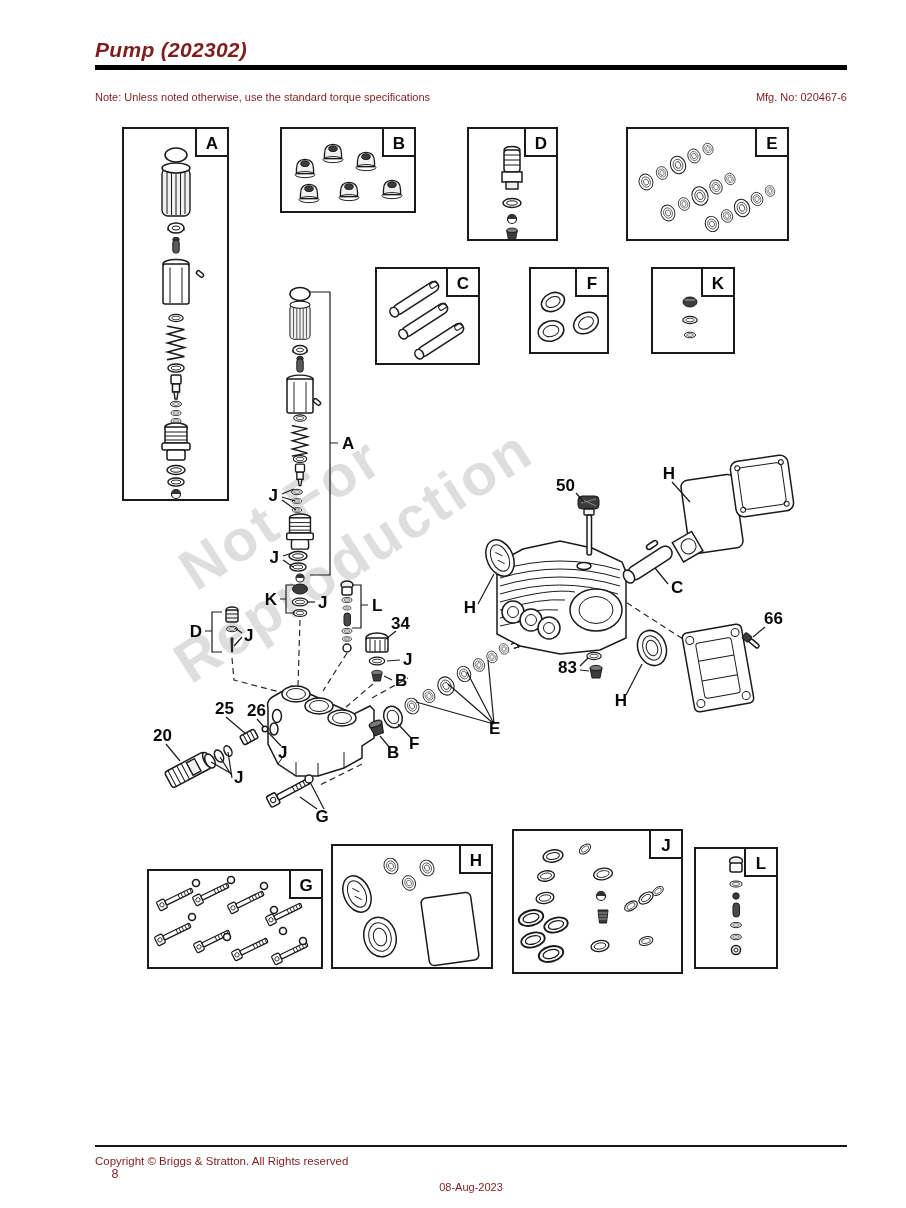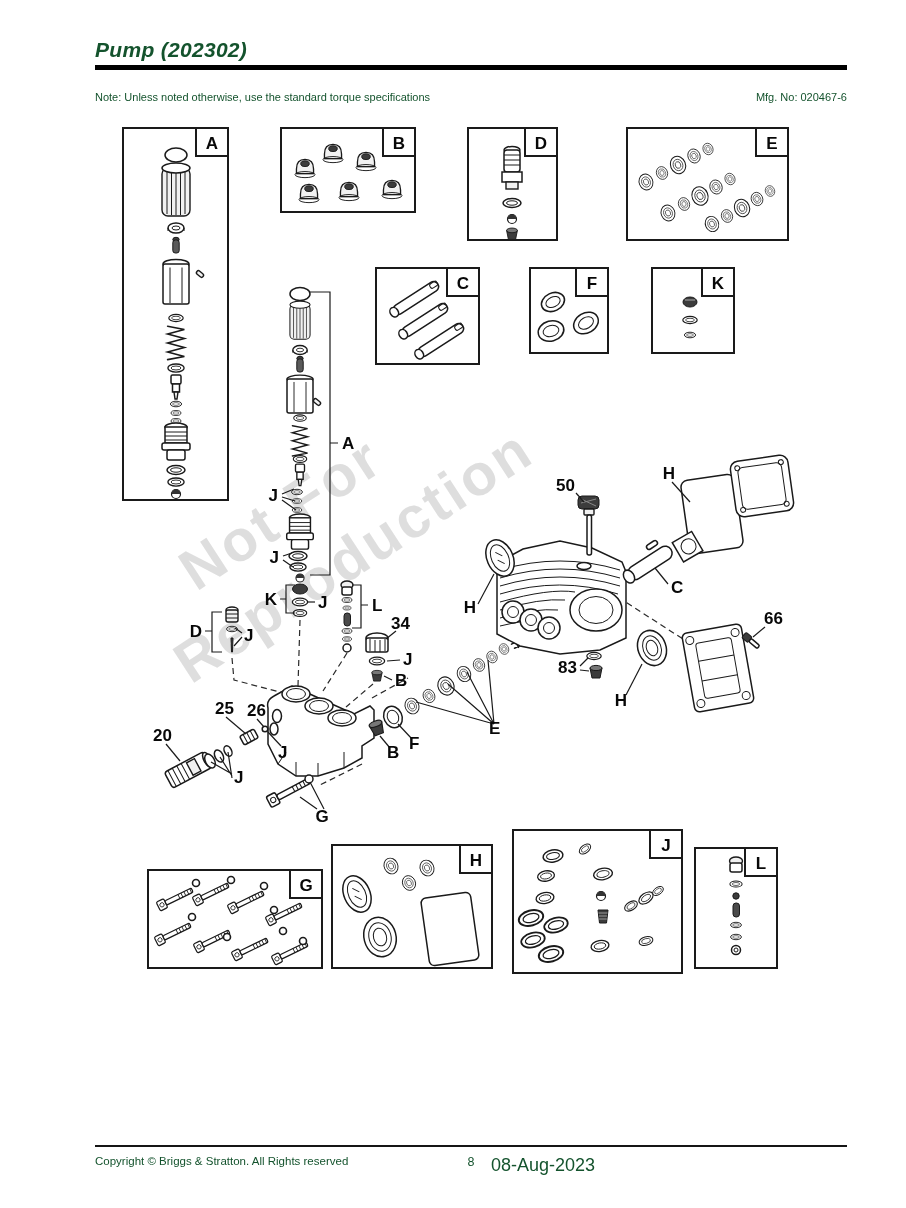--- a/index.html
+++ b/index.html
@@ -1,25 +1,25 @@
 <!DOCTYPE html>
 <html><head>
 <meta charset="utf-8">
 <style>
   html,body{margin:0;padding:0;background:#e8e8e8;}
   .page{position:relative;width:906px;height:1208px;background:#fff;margin:0 auto;
-        font-family:"Liberation Sans",sans-serif;color:#14532d;overflow:hidden;}
+        font-family:"Liberation Sans",sans-serif;color:#7f1d1d;overflow:hidden;}
   .hdr-title{position:absolute;left:95px;top:38px;font-size:21px;font-weight:bold;font-style:italic;letter-spacing:.3px;}
   .rule-thick{position:absolute;left:95px;top:65px;width:752px;height:5px;background:#000;}
   .hdr-note{position:absolute;left:95px;top:91px;width:752px;display:flex;justify-content:space-between;font-size:11px;}
   .rule-thin{position:absolute;left:95px;top:1145px;width:752px;height:2px;background:#151515;}
-  .ftr{position:absolute;left:95px;top:1155px;width:752px;display:flex;font-size:11.5px;}
+  .ftr{position:absolute;left:95px;top:1155px;width:752px;display:flex;font-size:11.5px;flex-direction:column;}
   .ftr .l{flex:1;text-align:left;}
   .ftr .c{width:40px;text-align:center;font-size:12.5px;}
-  .ftr .r{flex:1;text-align:left;font-size:18px;}
+  .ftr .r{flex:1;text-align:center;font-size:11px;}
   svg.diag{position:absolute;left:0;top:0;}
   .ln{stroke:#1a1a1a;fill:none;stroke-width:1.5;stroke-linecap:round;}
   .th{stroke:#1a1a1a;fill:none;stroke-width:1;}
   .bx{stroke:#1a1a1a;fill:#fff;stroke-width:2;}
   .pw{stroke:#1a1a1a;fill:#fff;stroke-width:1.5;}
   .pg{stroke:#1a1a1a;fill:#f1f1f1;stroke-width:1.4;}
   .dk{stroke:#1a1a1a;fill:#3c3c3c;stroke-width:1;}
   .ld{stroke:#1a1a1a;stroke-width:1.2;fill:none;}
   .dash{stroke:#2a2a2a;stroke-width:1.2;fill:none;stroke-dasharray:6 4;}
   .lbl{font:bold 17px "Liberation Sans",sans-serif;fill:#080808;}

